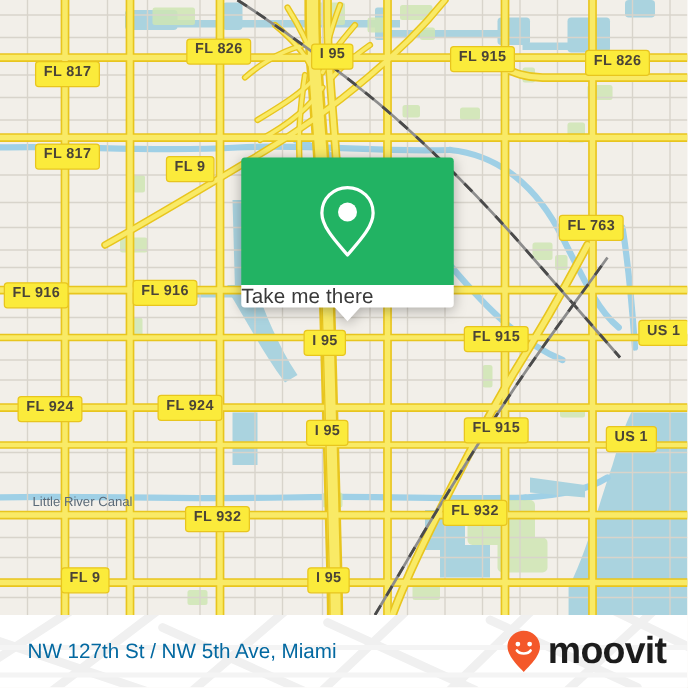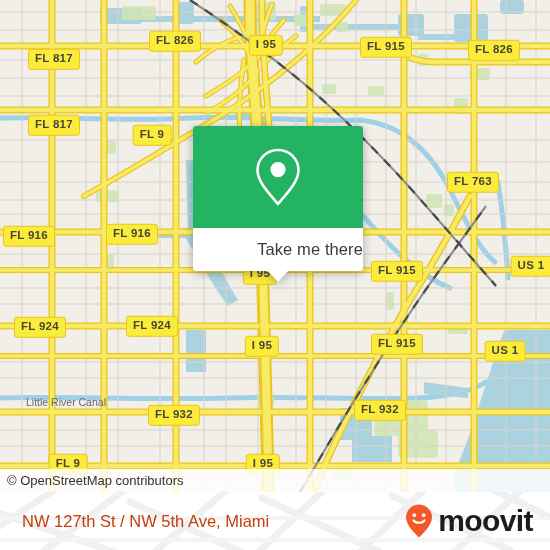--- a/index.html
+++ b/index.html
@@ -79,25 +79,25 @@
     background: #22b363;
     height: 102px;
     border-radius: 3px 3px 0 0;
     display: flex;
     align-items: center;
     justify-content: center;
   }
   #callout-bottom {
     position: relative;
     background: #ffffff;
-    height: 43px;
+    height: 18px;
     border-radius: 0 0 3px 3px;
     display: flex;
     align-items: center;
-    justify-content: flex-end;
+    justify-content: flex-start;
   }
   #callout-label {
     color: #3a3a3a;
     font-size: 16.5px;
     letter-spacing: .1px;
     font-family: "Liberation Sans", sans-serif;
   }
   #callout-tail {
     position: absolute;
     left: 50%;
@@ -120,21 +120,21 @@
   #footer-pattern {
     position: absolute;
     left: 0; top: 0;
     opacity: 1;
   }
   #footer-title {
     position: absolute;
     left: 22px; top: 0;
     height: 58px;
     display: flex; align-items: center;
-    color: #c2410c;
+    color: #0369a1;
     font-size: 16.5px;
     white-space: nowrap;
     font-family: "Liberation Sans", sans-serif;
   }
   #brand {
     position: absolute;
     right: 17px; top: 0;
     height: 58px;
     display: flex; align-items: center;
   }
@@ -398,21 +398,20 @@
                    C36 49.5 48.5 37 48.5 25.3 C48.5 14 39.5 5 28 5 Z" fill="none" stroke="#ffffff" stroke-width="2.6" stroke-linejoin="round"></path>
           <circle cx="28" cy="24.6" r="7.6" fill="#ffffff"></circle>
         </svg>
       </div>
       <div id="callout-bottom">
         <span id="callout-label">Take me there</span>
         <div id="callout-tail"></div>
       </div>
     </div>
 
-    <div id="attribution">© OpenStreetMap contributors</div>
   </div>
 
   <div id="footer">
 
     <svg id="footer-pattern" width="550" height="58" viewBox="0 0 550 58">
       <rect x="0" y="0" width="550" height="58" fill="#ffffff"></rect>
       <g stroke="#f0f0f0" stroke-width="7" fill="none" stroke-linecap="round">
         <path d="M-10,40 L70,-12"></path>
         <path d="M40,62 L132,-8"></path>
         <path d="M150,64 L236,-10"></path>

